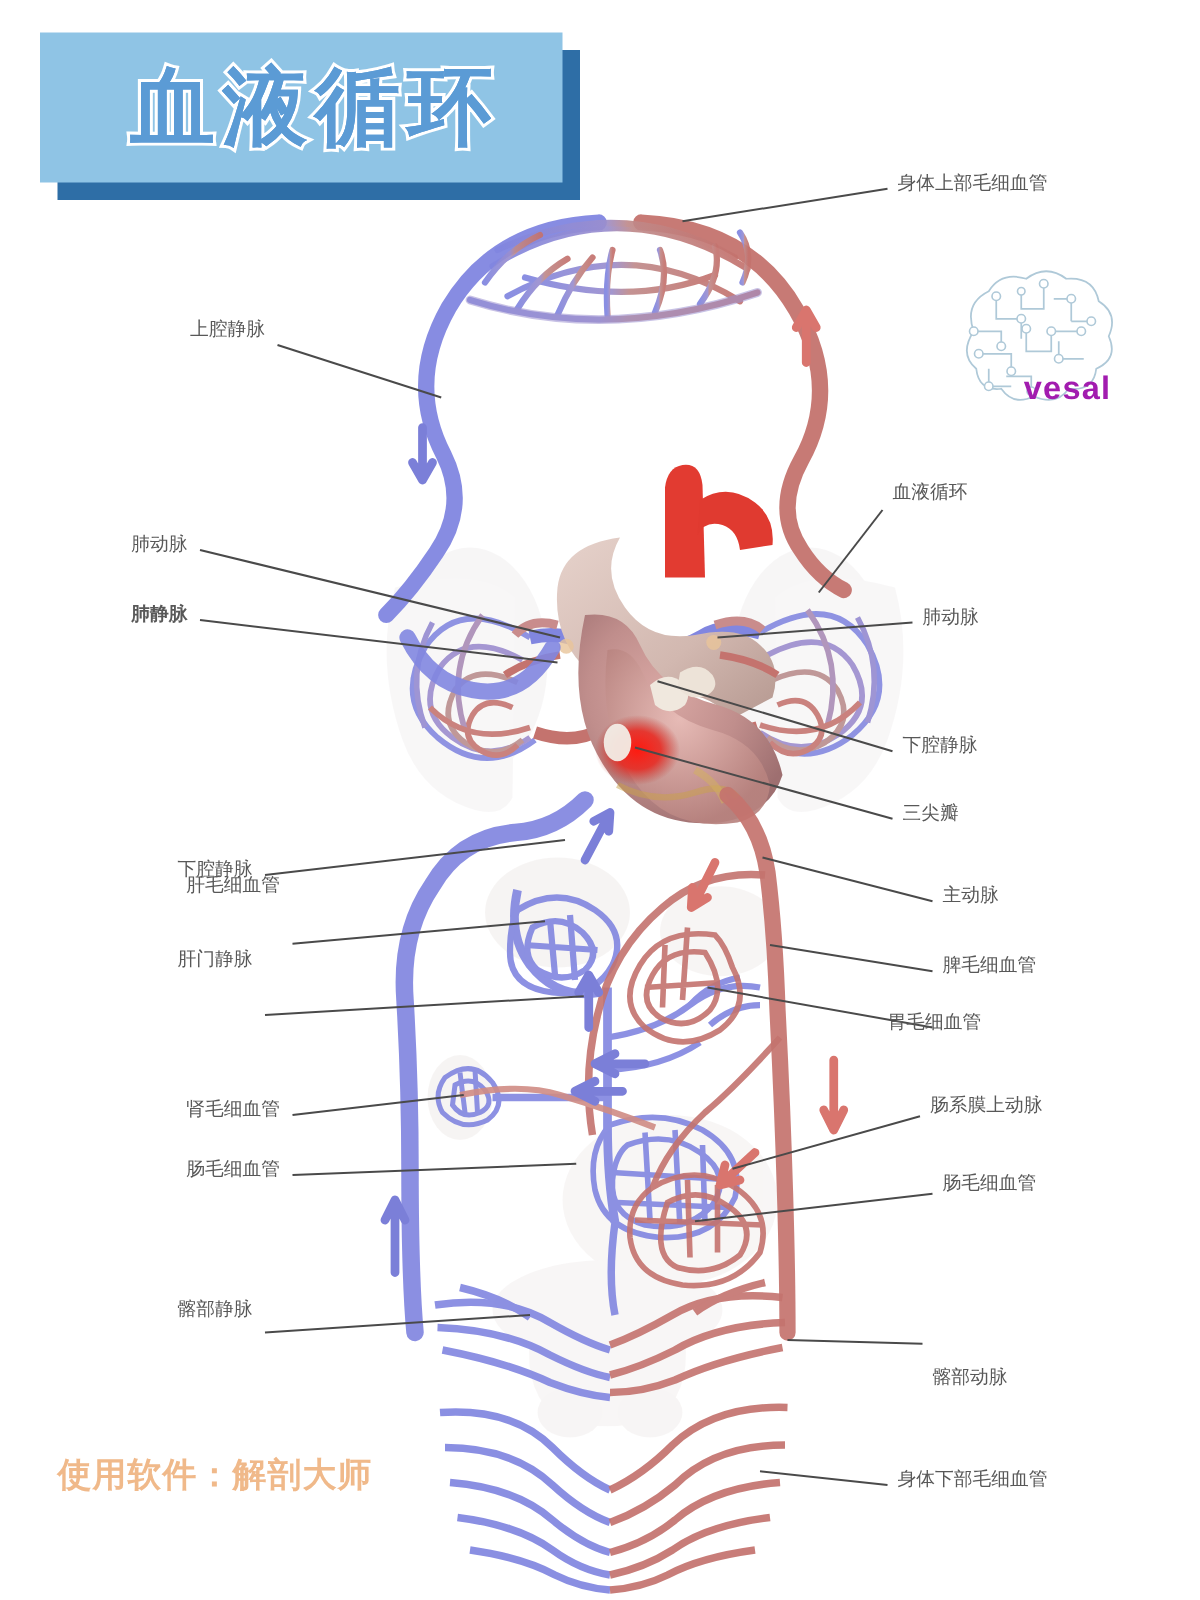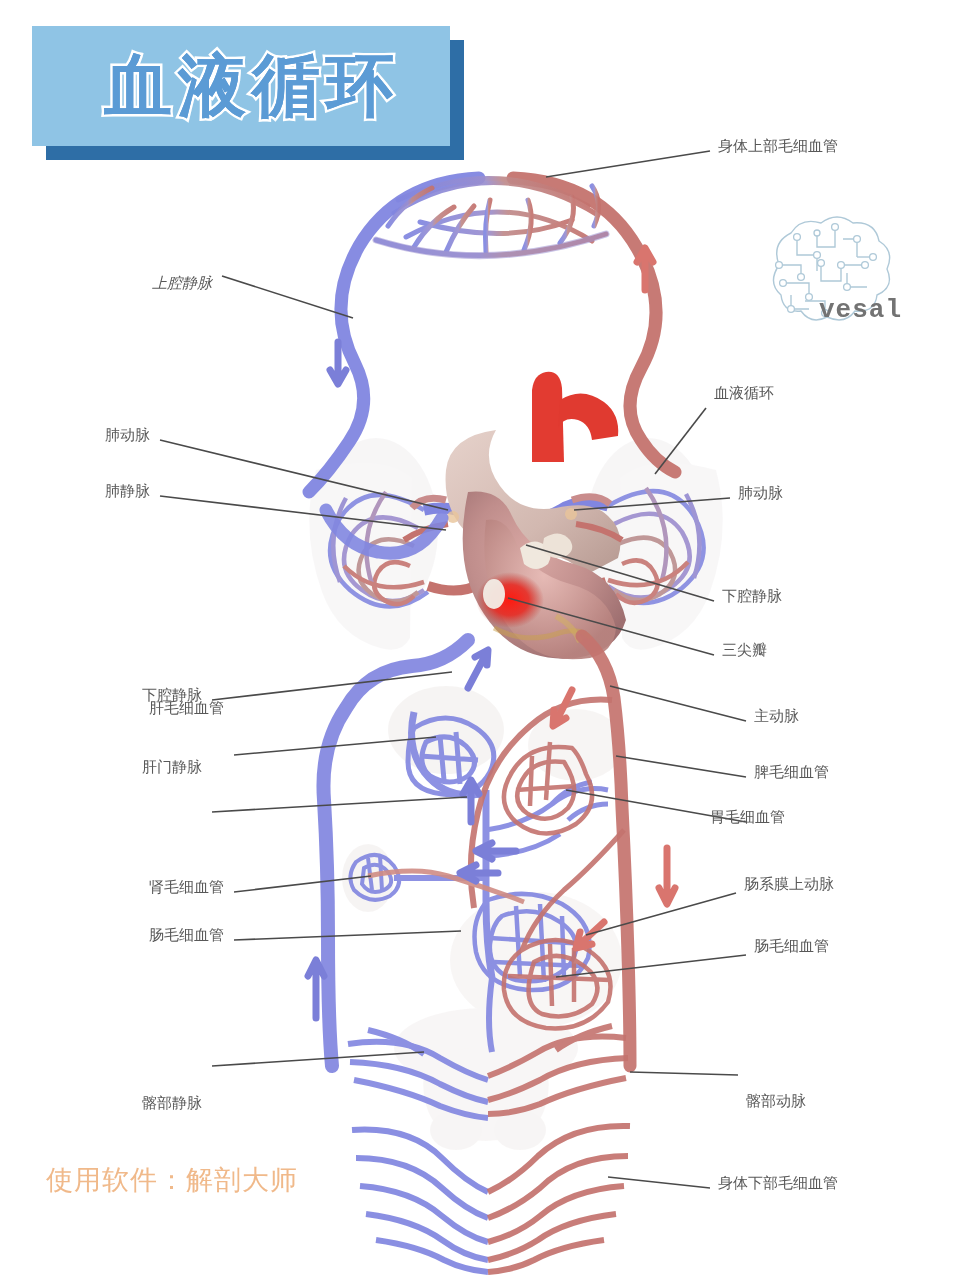--- a/index.html
+++ b/index.html
@@ -44,31 +44,31 @@
     position:absolute;font-size:15px;color:#585858;
     font-family:"DejaVu Sans","Liberation Sans",sans-serif;
     white-space:nowrap;line-height:1;
   }
   .lbl.r{text-align:left;}
   .lbl.l{text-align:right;transform:translateX(-100%);}
 
   
   .footer{
     position:absolute;left:30px;top:1162px;
-    font-size:27px;font-weight:normal;color:#F0B98A;
+    font-size:27px;font-weight:bold;color:#F0B98A;
     font-family:"DejaVu Sans","Liberation Sans",sans-serif;
     white-space:nowrap;letter-spacing:1px;
   }
 
   
   .wm{position:absolute;left:745px;top:213px;width:130px;height:118px;}
   .wm-text{
     position:absolute;left:58px;top:82px;
-    font-size:26px;font-weight:bold;color:#737373;
-    font-family:Liberation Mono, monospace;
+    font-size:26px;font-weight:bold;color:#a21caf;
+    font-family:Liberation Sans, sans-serif;
     letter-spacing:1px;
   }
 </style>
 </head>
 <body>
 
 <div id="stage">
 
   <svg id="art" viewBox="0 0 960 1280">
     <defs>
@@ -363,29 +363,29 @@
         <circle cx="64" cy="100" r="3.4"></circle>
           <circle cx="30" cy="96" r="3.4"></circle>
         <circle cx="112" cy="44" r="3.4"></circle>
           <circle cx="56" cy="20" r="3"></circle>
       </g>
     </svg>
     <div class="wm-text">vesal</div>
   </div>
 
   <div id="labels">
-      <div class="lbl l" style="left: 196px; top: 276px; font-style: italic;">上腔静脉</div>
+      <div class="lbl l" style="left: 196px; top: 256px;">上腔静脉</div>
       <div class="lbl l" style="left: 134px; top: 428px;">肺动脉</div>
-      <div class="lbl l" style="left: 134px; top: 484px;">肺静脉</div>
+      <div class="lbl l" style="left: 134px; top: 484px; font-weight: bold;">肺静脉</div>
       <div class="lbl l" style="left: 186px; top: 688px;">下腔静脉</div>
       <div class="lbl l" style="left: 208px; top: 701px;">肝毛细血管</div>
       <div class="lbl l" style="left: 186px; top: 760px;">肝门静脉</div>
       <div class="lbl l" style="left: 208px; top: 880px;">肾毛细血管</div>
       <div class="lbl l" style="left: 208px; top: 928px;">肠毛细血管</div>
-      <div class="lbl l" style="left: 186px; top: 1096px;">髂部静脉</div>
+      <div class="lbl l" style="left: 186px; top: 1040px;">髂部静脉</div>
       <div class="lbl r" style="left: 702px; top: 139px;">身体上部毛细血管</div>
       <div class="lbl r" style="left: 698px; top: 386px;">血液循环</div>
       <div class="lbl r" style="left: 722px; top: 486px;">肺动脉</div>
       <div class="lbl r" style="left: 706px; top: 589px;">下腔静脉</div>
       <div class="lbl r" style="left: 706px; top: 643px;">三尖瓣</div>
       <div class="lbl r" style="left: 738px; top: 709px;">主动脉</div>
       <div class="lbl r" style="left: 738px; top: 765px; text-align: center;">脾毛细血管</div>
       <div class="lbl r" style="left: 694px; top: 810px; text-align: center;">胃毛细血管</div>
       <div class="lbl r" style="left: 728px; top: 877px;">肠系膜上动脉</div>
       <div class="lbl r" style="left: 738px; top: 939px;">肠毛细血管</div>

